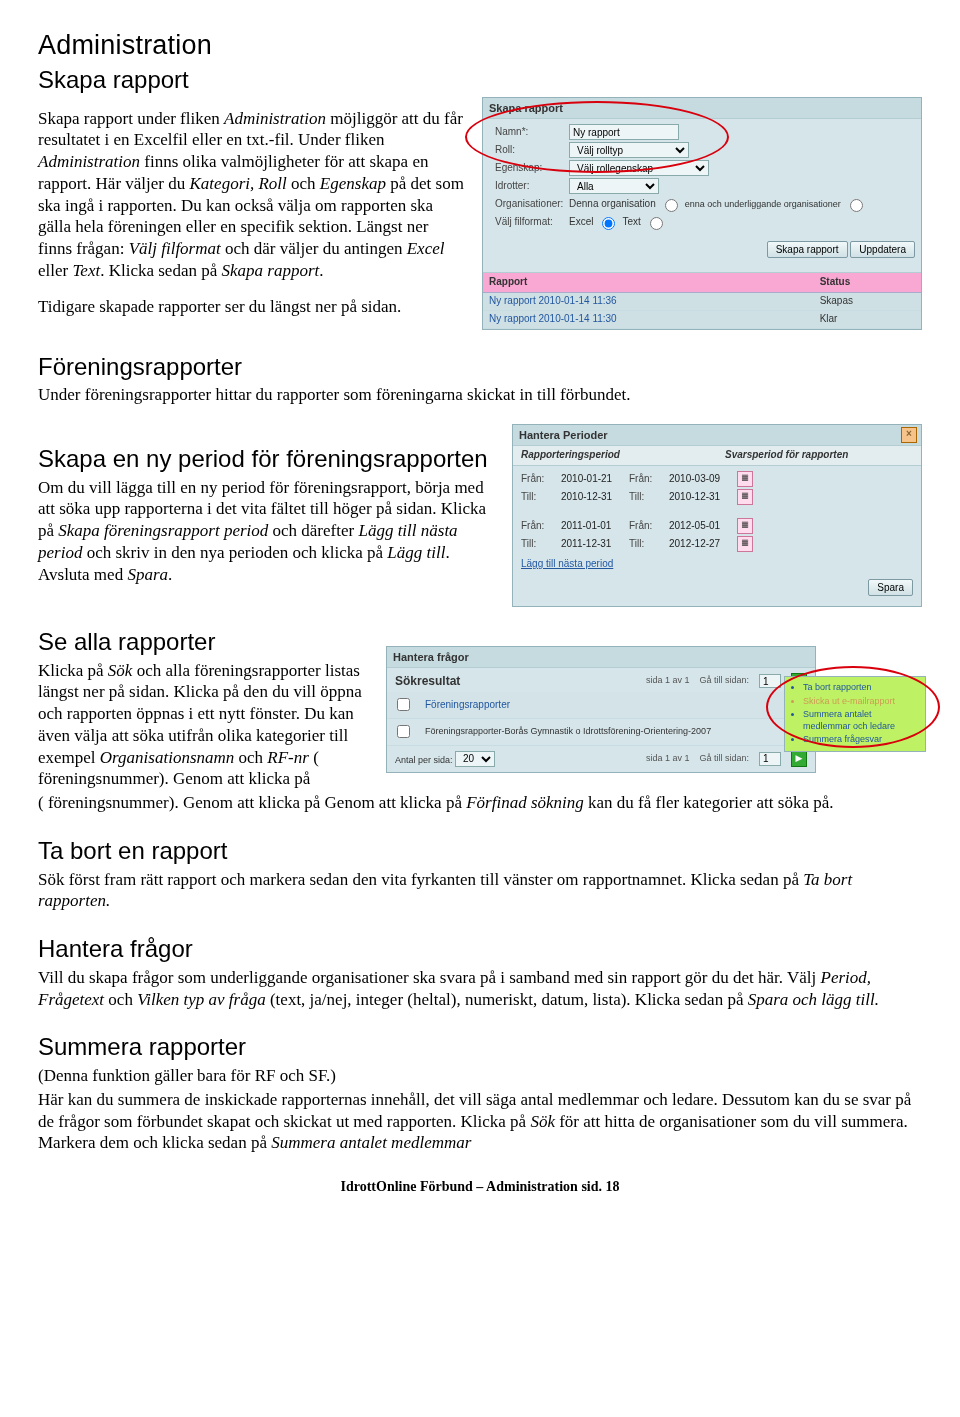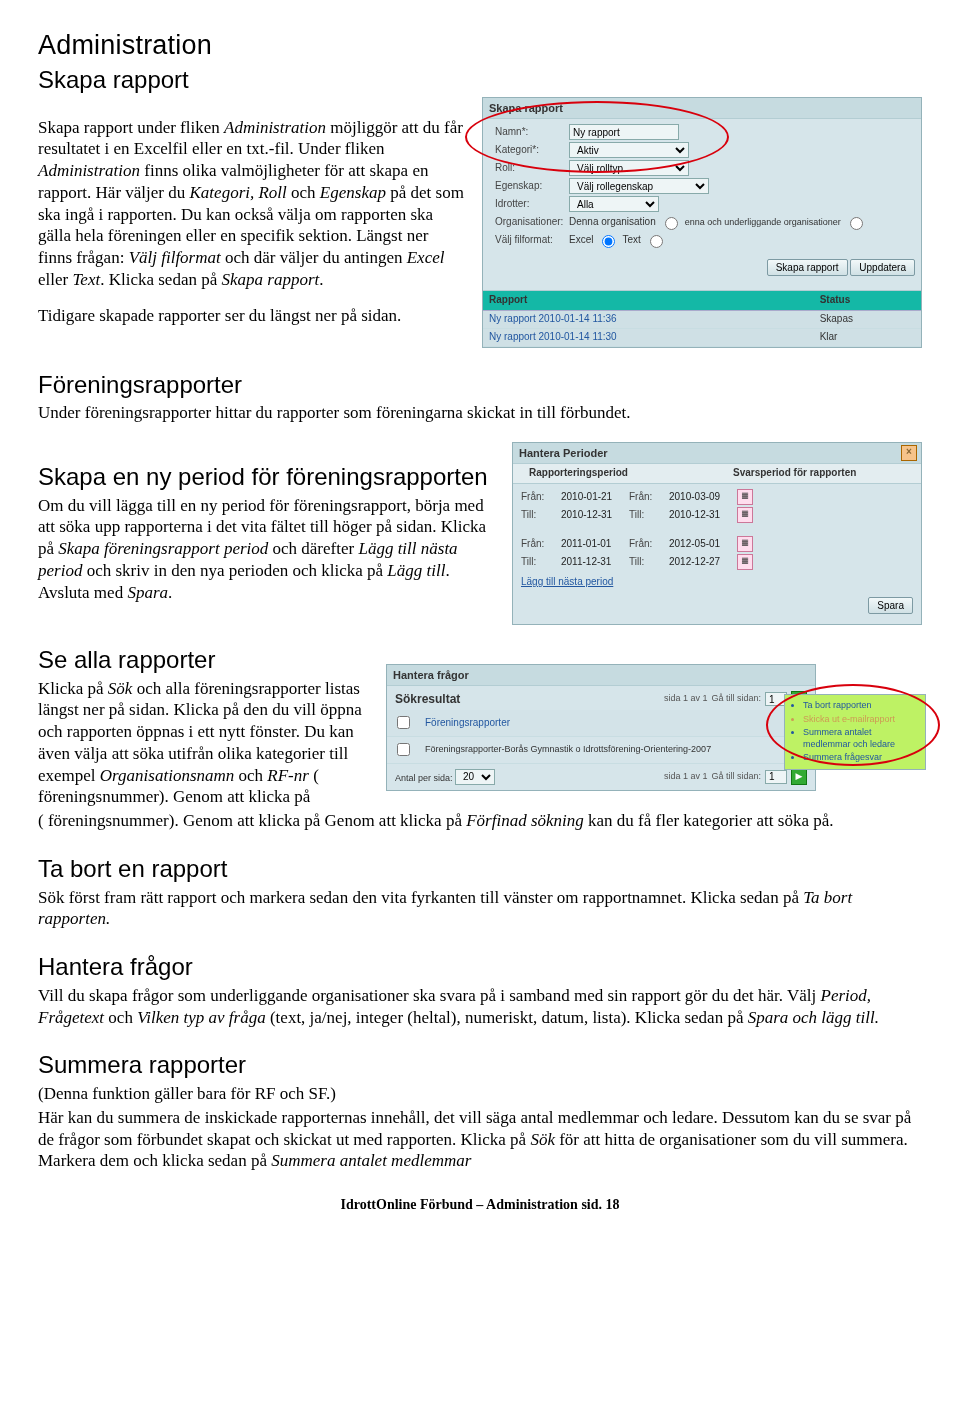--- a/index.html
+++ b/index.html
@@ -100,21 +100,21 @@
     border-top: 1px solid #b3cdd3;
     background: #cfe0e5;
   }
   .skapa-panel .reports table {
     width: 100%;
     border-collapse: collapse;
     font-size: 10px;
   }
   .skapa-panel .reports th {
     text-align: left;
-    background: #14b8a6;
+    background: #f9a8d4;
     padding: 3px 6px;
     font-weight: bold;
     color: #333;
     border-bottom: 1px solid #aac;
   }
   .skapa-panel .reports td {
     padding: 2px 6px;
     color: #2257a0;
     border-bottom: 1px solid #c8dde2;
   }
@@ -130,21 +130,21 @@
     width:14px; height:14px; border:1px solid #a60;
     background:#f6c38a; color:#863; font-size:10px; line-height:12px; text-align:center;
   }
   .period-panel .cols {
     display: flex; gap: 0;
     background: #e3edf0;
     border-bottom: 1px solid #b3cdd3;
     font-weight: bold;
     font-size: 10px;
   }
-  .period-panel .cols div { flex:1; padding: 3px 16px; }
+  .period-panel .cols div { flex:1; padding: 3px 8px; font-style: italic; }
   .period-panel .grid {
     display: grid;
     grid-template-columns: 40px 70px 20px 40px 70px 24px;
     gap: 2px 4px;
     padding: 5px 12px 2px 8px;
     align-items: center;
   }
   .period-panel .grid .lab { color:#444; }
   .period-panel .grid .val { color:#222; }
   .period-panel .grid .cal {
@@ -159,21 +159,21 @@
   }
   .fragor-panel {
     width: 430px;
   }
   .fragor-panel .search-hdr {
     display:flex; justify-content:space-between; align-items:center;
     padding: 5px 8px 3px 8px;
     font-size:10px;
   }
   .fragor-panel .search-hdr b { font-size: 12px; }
-  .fragor-panel .pager { font-size:9px; color:#555; display:flex; gap:4px; align-items:center; }
+  .fragor-panel .pager { font-size:9px; color:#555; display:flex; gap:10px; align-items:center; }
   .fragor-panel .pager input { width:22px; height:14px; }
   .fragor-panel table {
     width: 100%; border-collapse: collapse; font-size:10px;
   }
   .fragor-panel th, .fragor-panel td {
     text-align:left; padding:3px 6px; border-bottom:1px solid #c8dde2;
   }
   .fragor-panel th { background:#d3e3e8; color:#2257a0; font-weight:normal; }
   .fragor-panel .bottom { display:flex; justify-content:space-between; padding:5px 8px; font-size:9px; }
   .side-menu {
@@ -215,24 +215,20 @@
   </div>
 
   <div class="imgcol">
     <div class="panel skapa-panel">
       <div class="hdr">Skapa rapport</div>
       <div class="form-area" style="position:relative">
         <div class="red-ellipse" style="left:-18px; top:-18px; width:260px; height:68px;"></div>
         <div class="row">
             <label>Namn*:</label>
             <input type="text" style="width: 110px;" value="Ny rapport">
-          </div>
-        <div class="row">
-            <label>Kategori*:</label>
-            <select style="width:120px"><option>Aktiv</option></select>
           </div>
         <div class="row">
             <label>Roll:</label>
             <select style="width:120px"><option>Välj rolltyp</option></select>
           </div>
         <div class="row">
             <label>Egenskap:</label>
             <select style="width:140px"><option>Välj rollegenskap</option></select>
           </div>
         <div class="row">

